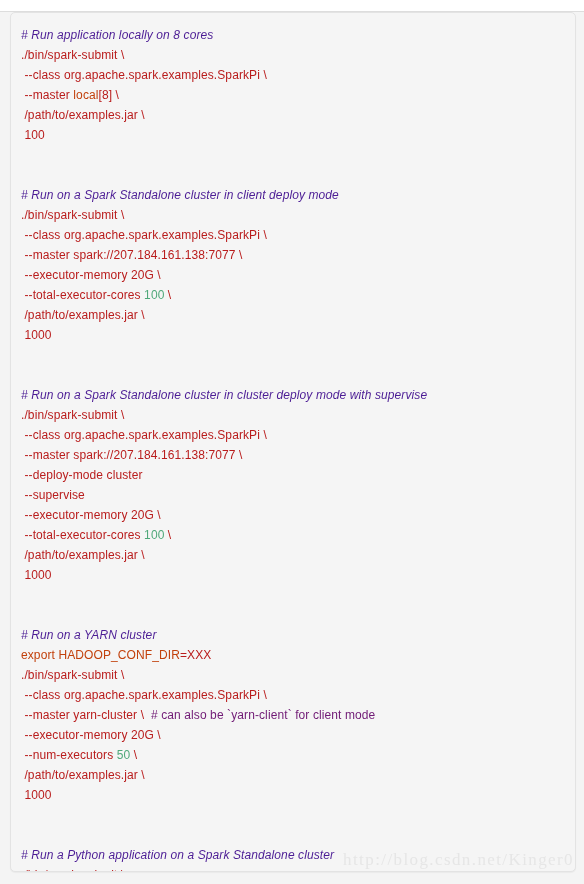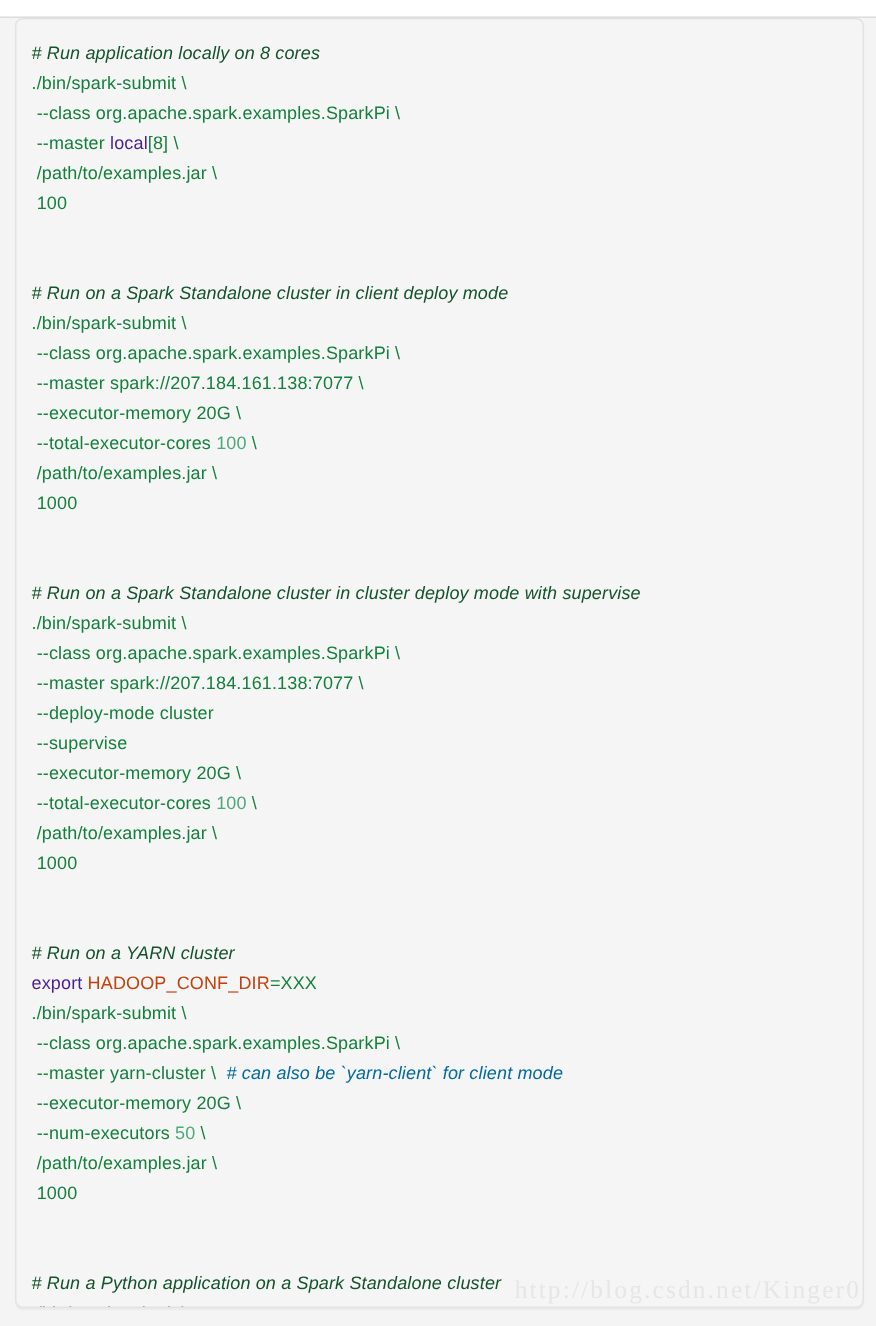--- a/index.html
+++ b/index.html
@@ -75,26 +75,26 @@
 
   .ln {
     display: block;
     height: 20px;
     line-height: 20px;
     white-space: pre;
   }
   .ln.blank { height: 20px; }
 
   
-  .tok-comment   { color: #14532d; font-style: italic; }
-  .tok-comment-inline { color: #0369a1; font-style: italic; }
-  .tok-keyword   { color: #4c1d95; }
+  .tok-comment   { color: #4c1d95; font-style: italic; }
+  .tok-comment-inline { color: #701a75; }
+  .tok-keyword   { color: #c2410c; }
   .tok-var       { color: #c2410c; }
   .tok-number    { color: #4fa87a; }
-  .tok-plain     { color: #15803d; }
+  .tok-plain     { color: #b91c1c; }
 
   
   #watermark {
     position: absolute;
     right: 10px;
     bottom: 14px;
     font-family: "Liberation Serif", serif;
     font-size: 17px;
     letter-spacing: 1.4px;
     color: #e6e6e6;

